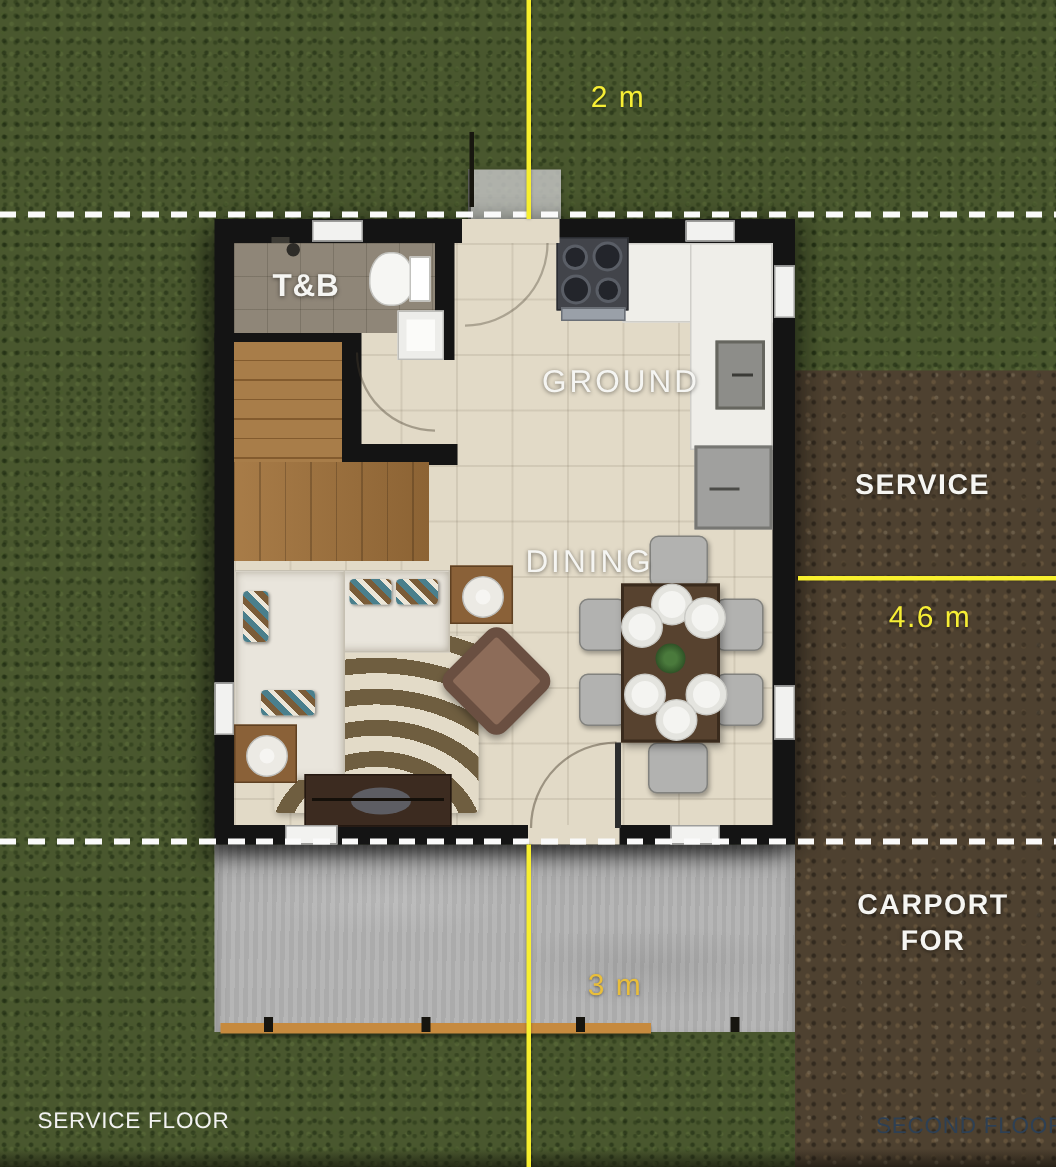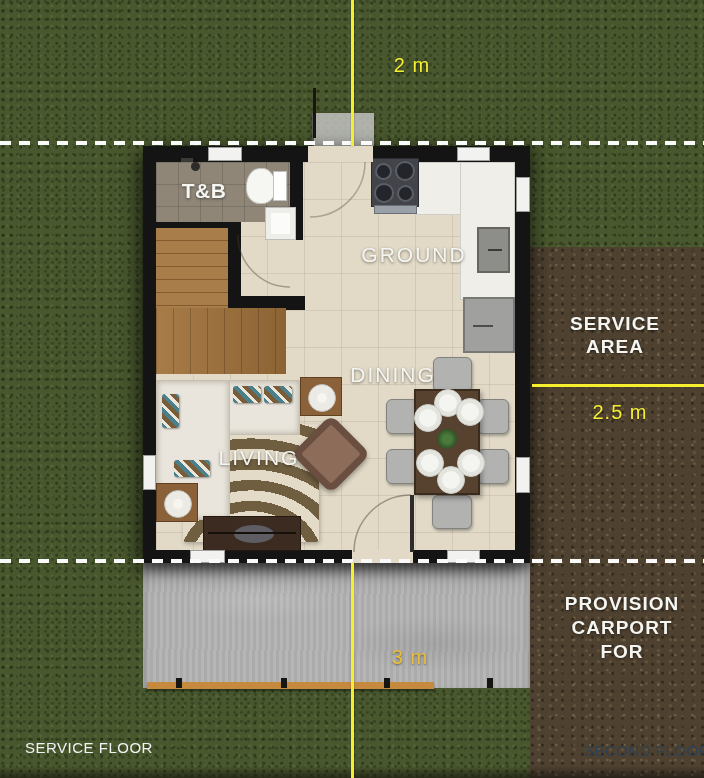--- a/index.html
+++ b/index.html
@@ -209,33 +209,30 @@
 
   <div class="abs dash-h" style="top:141px"></div>
   <div class="abs dash-h" style="top:559px"></div>
   <div class="abs yline" style="left:351px;top:0;width:3px;height:146px"></div>
   <div class="abs yline" style="left:351px;top:563px;width:3px;height:215px"></div>
   <div class="abs yline" style="left:532px;top:384px;width:172px;height:3px"></div>
 
   <div class="abs label" style="left:169px;top:179px;width:70px;font-weight:600;letter-spacing:.5px">T&amp;B</div>
   <div class="abs label" style="left:344px;top:243px;width:140px">GROUND</div>
   <div class="abs label" style="left:323px;top:363px;width:140px">DINING</div>
-  <div class="abs label" style="left:189px;top:446px;width:140px">LIVING</div>
 
   <div class="abs label label-sm" style="left:545px;top:312px;width:140px">
     <div>SERVICE</div>
-    <div>AREA</div>
   </div>
   <div class="abs label label-sm" style="left:542px;top:592px;width:160px;line-height:24px">
-    <div>PROVISION</div>
     <div>CARPORT</div>
     <div>FOR</div>
   </div>
 
   <div class="abs dim" style="left:382px;top:54px;width:60px">2 m</div>
-  <div class="abs dim" style="left:585px;top:401px;width:70px">2.5 m</div>
+  <div class="abs dim" style="left:585px;top:401px;width:70px">4.6 m</div>
   <div class="abs dim" style="left:383px;top:646px;width:54px;color:#e9be3b">3 m</div>
 
   <div class="abs title" style="left:25px;top:739px">SERVICE FLOOR</div>
   <div class="abs title-next" style="left:584px;top:742px">SECOND FLOOR</div>
 
   <div class="abs bottom-shade"></div>
 </div>
 
 </body></html>

